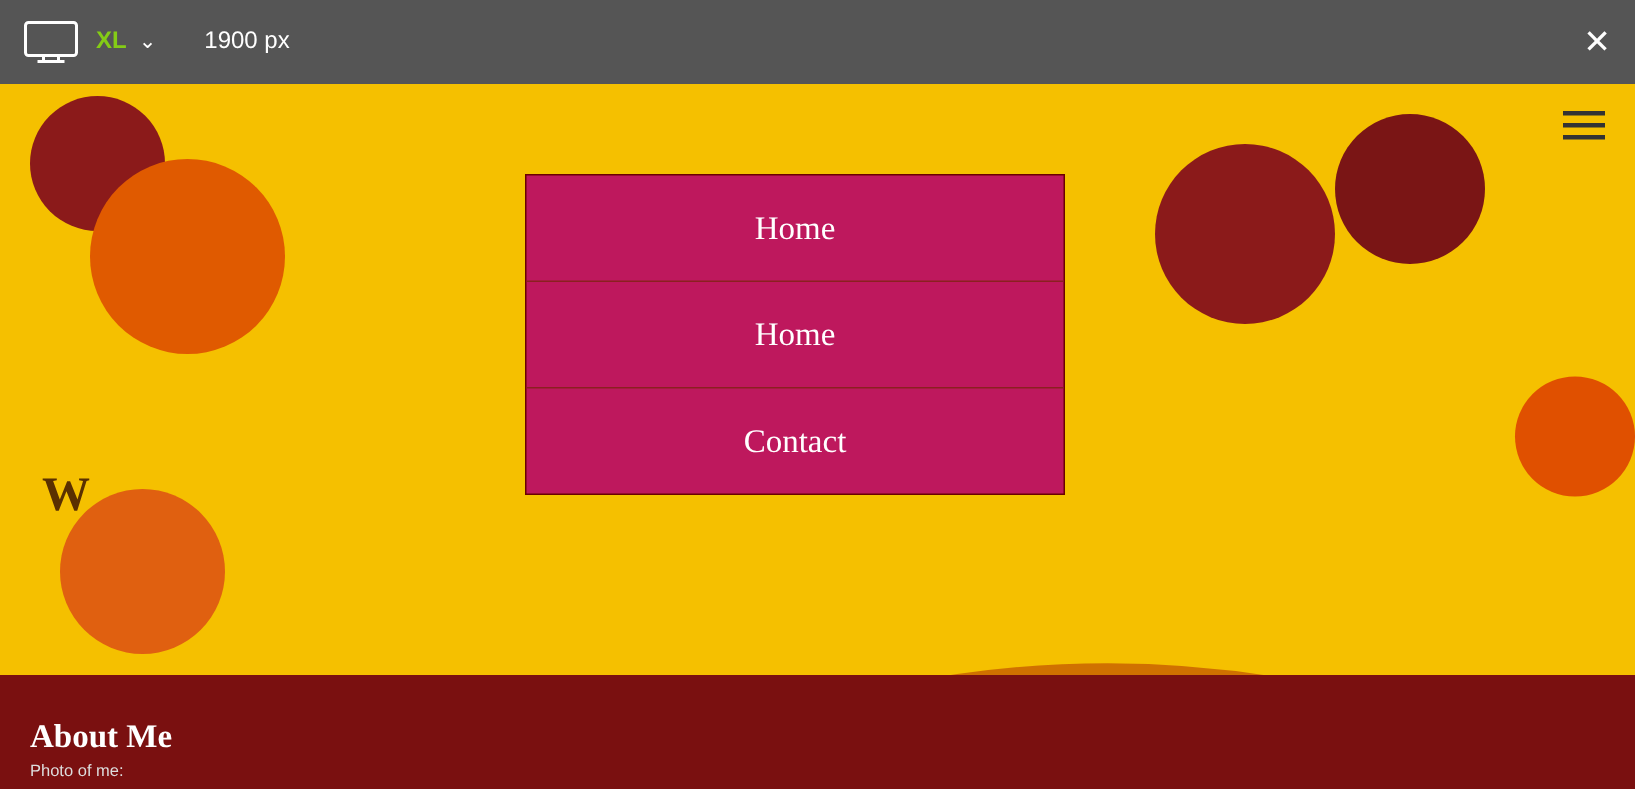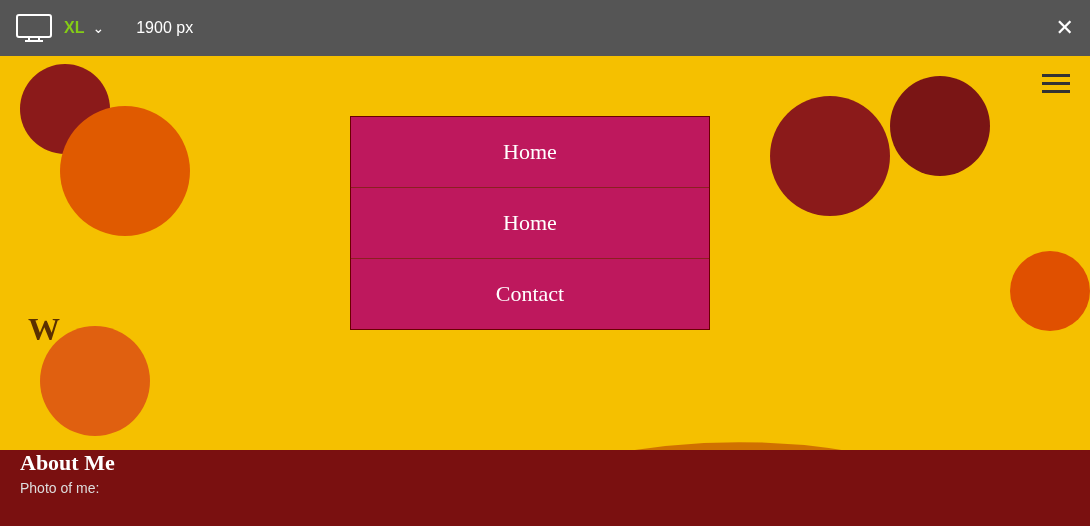--- a/index.html
+++ b/index.html
@@ -182,33 +182,33 @@
       font-weight: bold;
     }
 
     
     .bottom-section {
       position: absolute;
       bottom: 0; left: 0;
       width: 100%;
       height: 76px;
       background: #7A1010;
-      padding: 0 20px;
+      padding: 28px 20px;
     }
 
     .about-me-title {
       color: white;
       font-size: 22px;
       font-family: Georgia, serif;
       font-weight: bold;
     }
 
     .photo-label {
       color: #DDD;
-      font-size: 14px;
+      font-size: 11px;
       font-family: Arial, sans-serif;
       margin-top: 4px;
     }
 
     
     .wave-svg {
       position: absolute;
       bottom: 0;
       left: 0;
       width: 100%;

